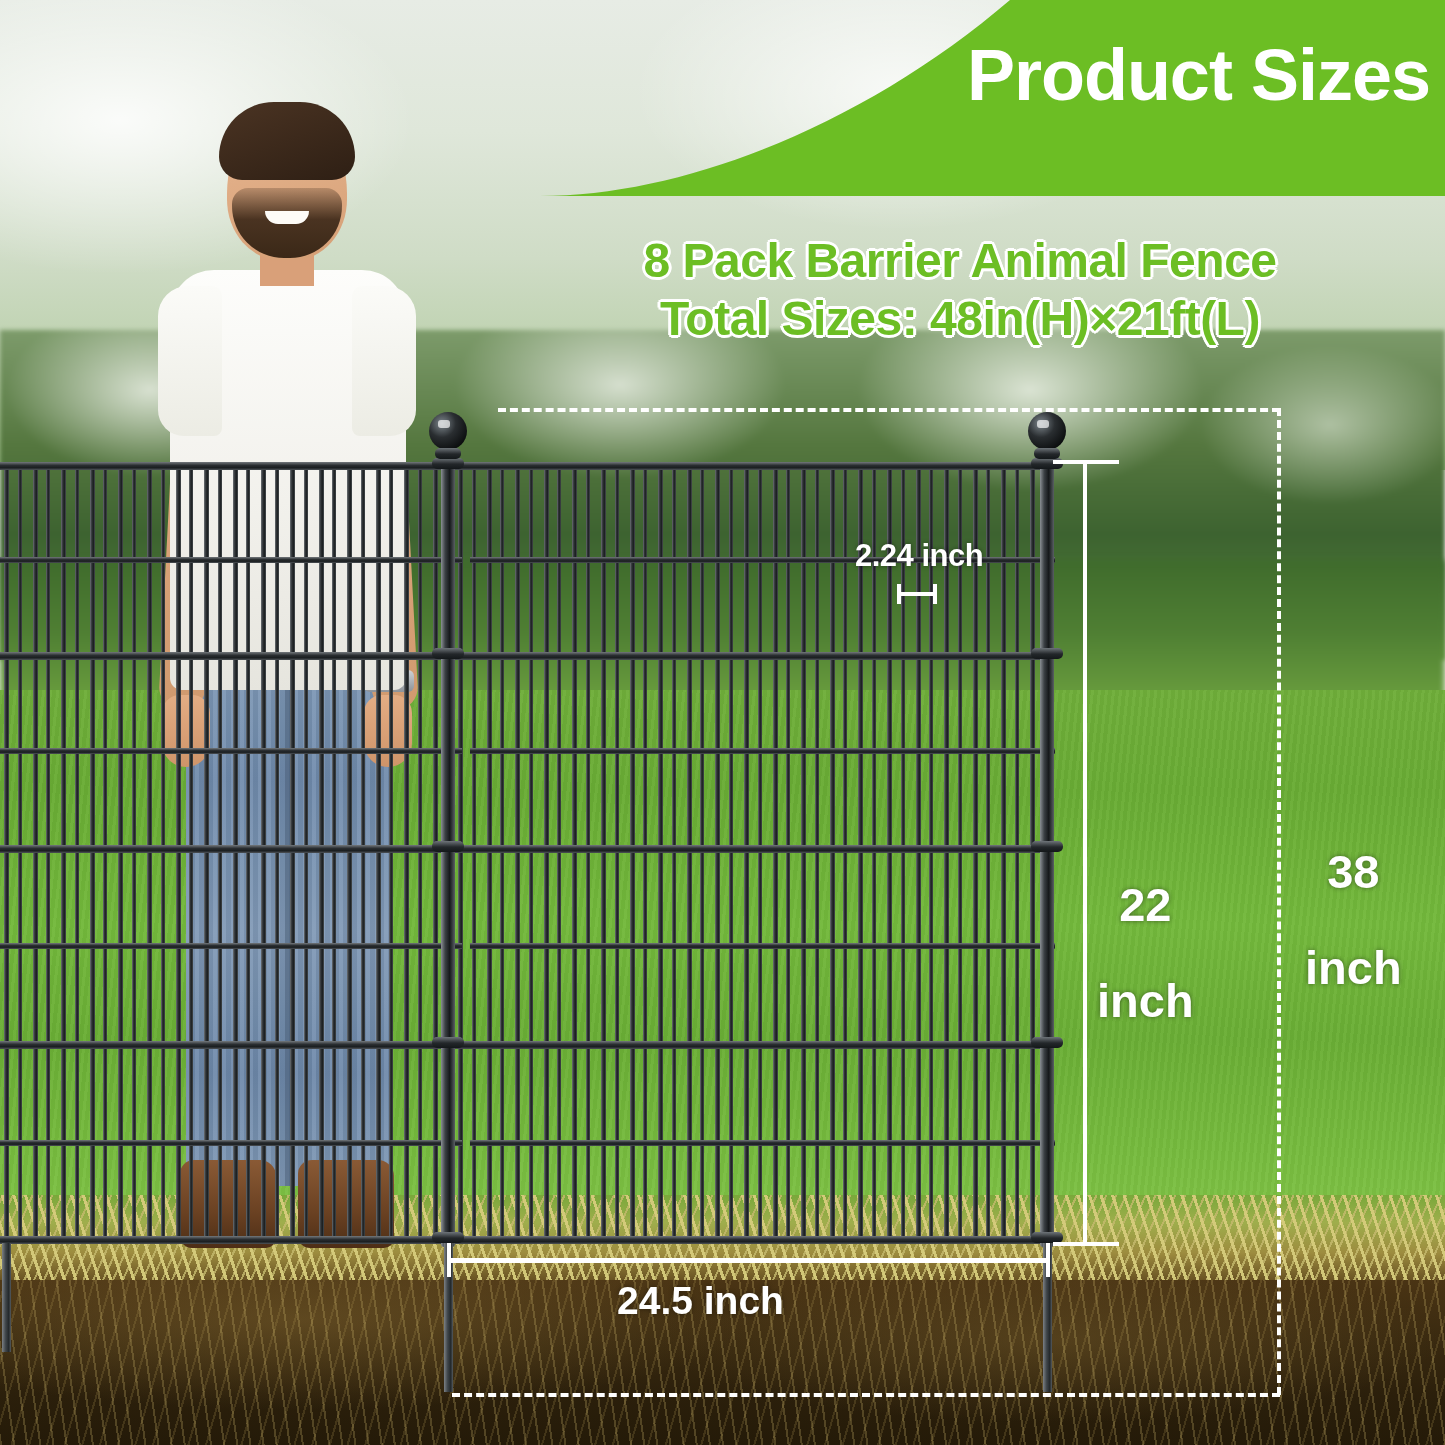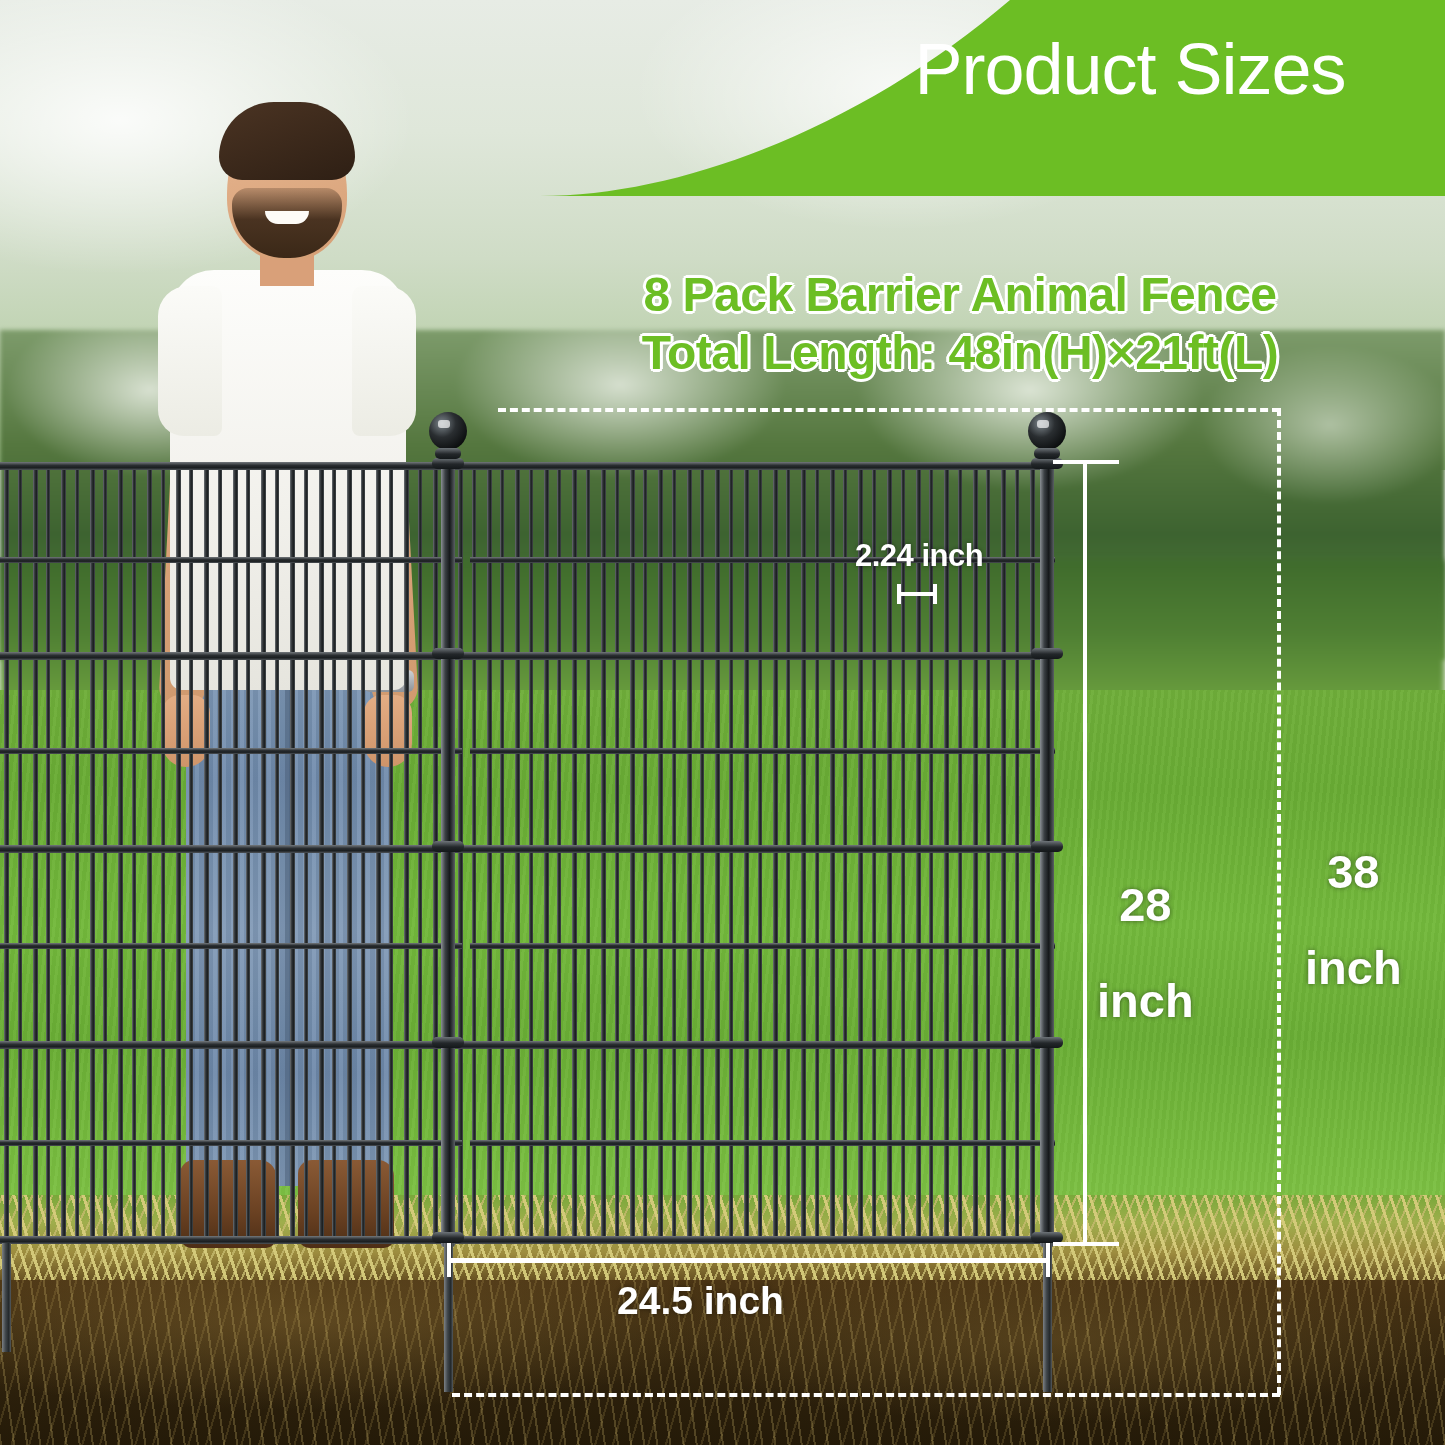--- a/index.html
+++ b/index.html
@@ -112,36 +112,35 @@
   #label-48{left:1097px;top:833px;font-size:47px;text-align:center;}
   #label-55{left:1305px;top:800px;font-size:47px;text-align:center;}
   #label-315{left:617px;top:1281px;font-size:39px;}
   .banner-alt{
     position:absolute;left:540px;top:0;width:905px;height:196px;
     background:#6cbe24;
     -webkit-clip-path:path("M 0 196 C 150 196 330 120 470 0 L 905 0 L 905 196 Z");
     clip-path:path("M 0 196 C 150 196 330 120 470 0 L 905 0 L 905 196 Z");
   }
   #banner-title{
-    position:absolute;left:830px;top:28px;width:600px;
-    color:#ffffff;font-size:72px;font-weight:normal;
+    position:absolute;left:830px;top:34px;width:600px;
+    color:#ffffff;font-size:72px;font-weight:bold;
     font-family:"Liberation Sans",sans-serif;
-    letter-spacing:-1px;text-align:center;
+    letter-spacing:-1px;text-align:right;
   }
 
   
   .headline{
     position:absolute;left:540px;top:232px;width:840px;
     font-family:"Liberation Sans",sans-serif;
     font-weight:bold;font-size:48px;line-height:1.2;
     color:#6cbe24;text-align:center;letter-spacing:-.5px;
     text-shadow:
       -2px -2px 0 #fff, 2px -2px 0 #fff, -2px 2px 0 #fff, 2px 2px 0 #fff,
       -3px 0 0 #fff, 3px 0 0 #fff, 0 -3px 0 #fff, 0 3px 0 #fff;
-    margin-top: 34px;
   }
 </style>
 </head>
 <body>
 
 <div id="stage">
 
   <div class="bg-sky"></div>
   <div class="bg-hedge"></div>
   <div class="bg-bushrow"></div>
@@ -288,30 +287,30 @@
       <div class="dim-solid" style="left: 450px; top: 1258px; width: 600px; height: 5px;"></div>
       <div class="dim-solid" style="left: 447px; top: 1243px; width: 4px; height: 34px;"></div>
       <div class="dim-solid" style="left: 1046px; top: 1243px; width: 4px; height: 34px;"></div>
       <div class="dim-solid" style="left: 898px; top: 592px; width: 38px; height: 4px;"></div>
       <div class="dim-solid" style="left: 897px; top: 584px; width: 4px; height: 20px;"></div>
       <div class="dim-solid" style="left: 933px; top: 584px; width: 4px; height: 20px;"></div>
     </div>
 
   <div class="dim-label" id="label-157">2.24 inch</div>
   <div class="dim-label" id="label-48">
-    <span>28</span><br>
+    <span>22</span><br>
     <span>inch</span>
   </div>
   <div class="dim-label" id="label-55">
     <span>38</span><br>
     <span>inch</span>
   </div>
   <div class="dim-label" id="label-315">24.5 inch</div>
 
   <div class="banner-alt"></div>
   <div id="banner-title">Product Sizes</div>
 
   <div class="headline">
     <div>8 Pack Barrier Animal Fence</div>
-    <div>Total Length: 48in(H)×21ft(L)</div>
+    <div>Total Sizes: 48in(H)×21ft(L)</div>
   </div>
 
 </div>
 
 </body></html>

